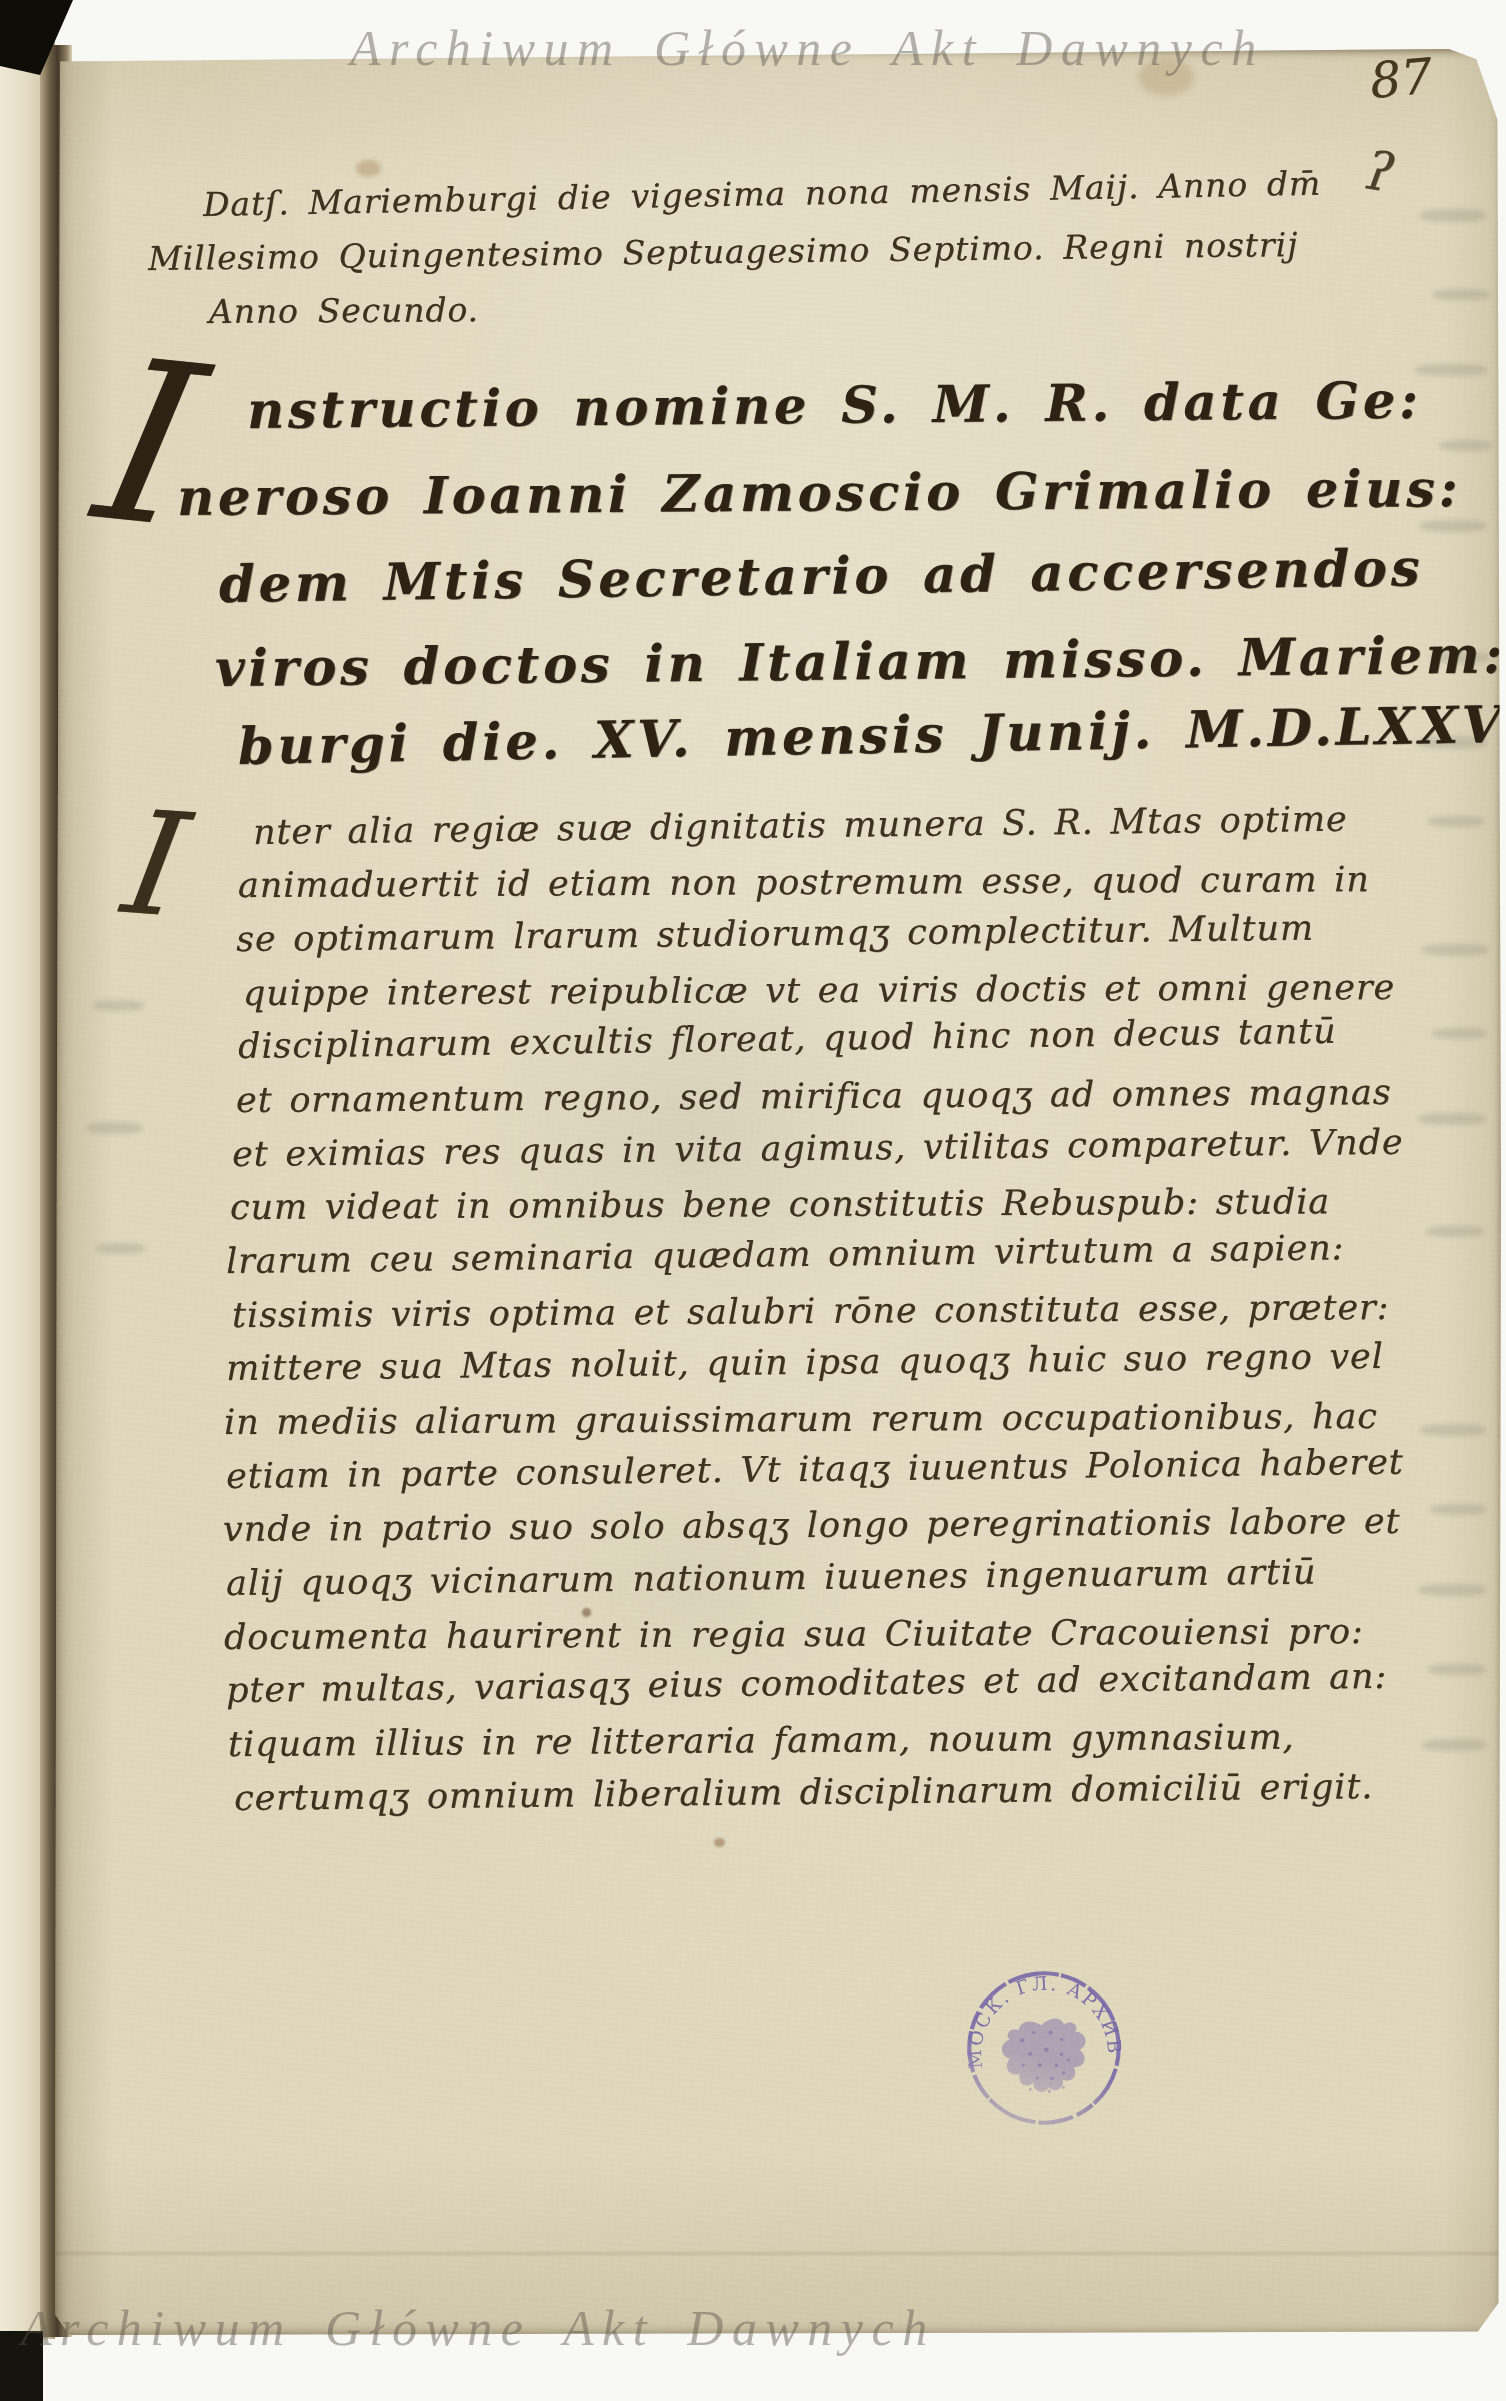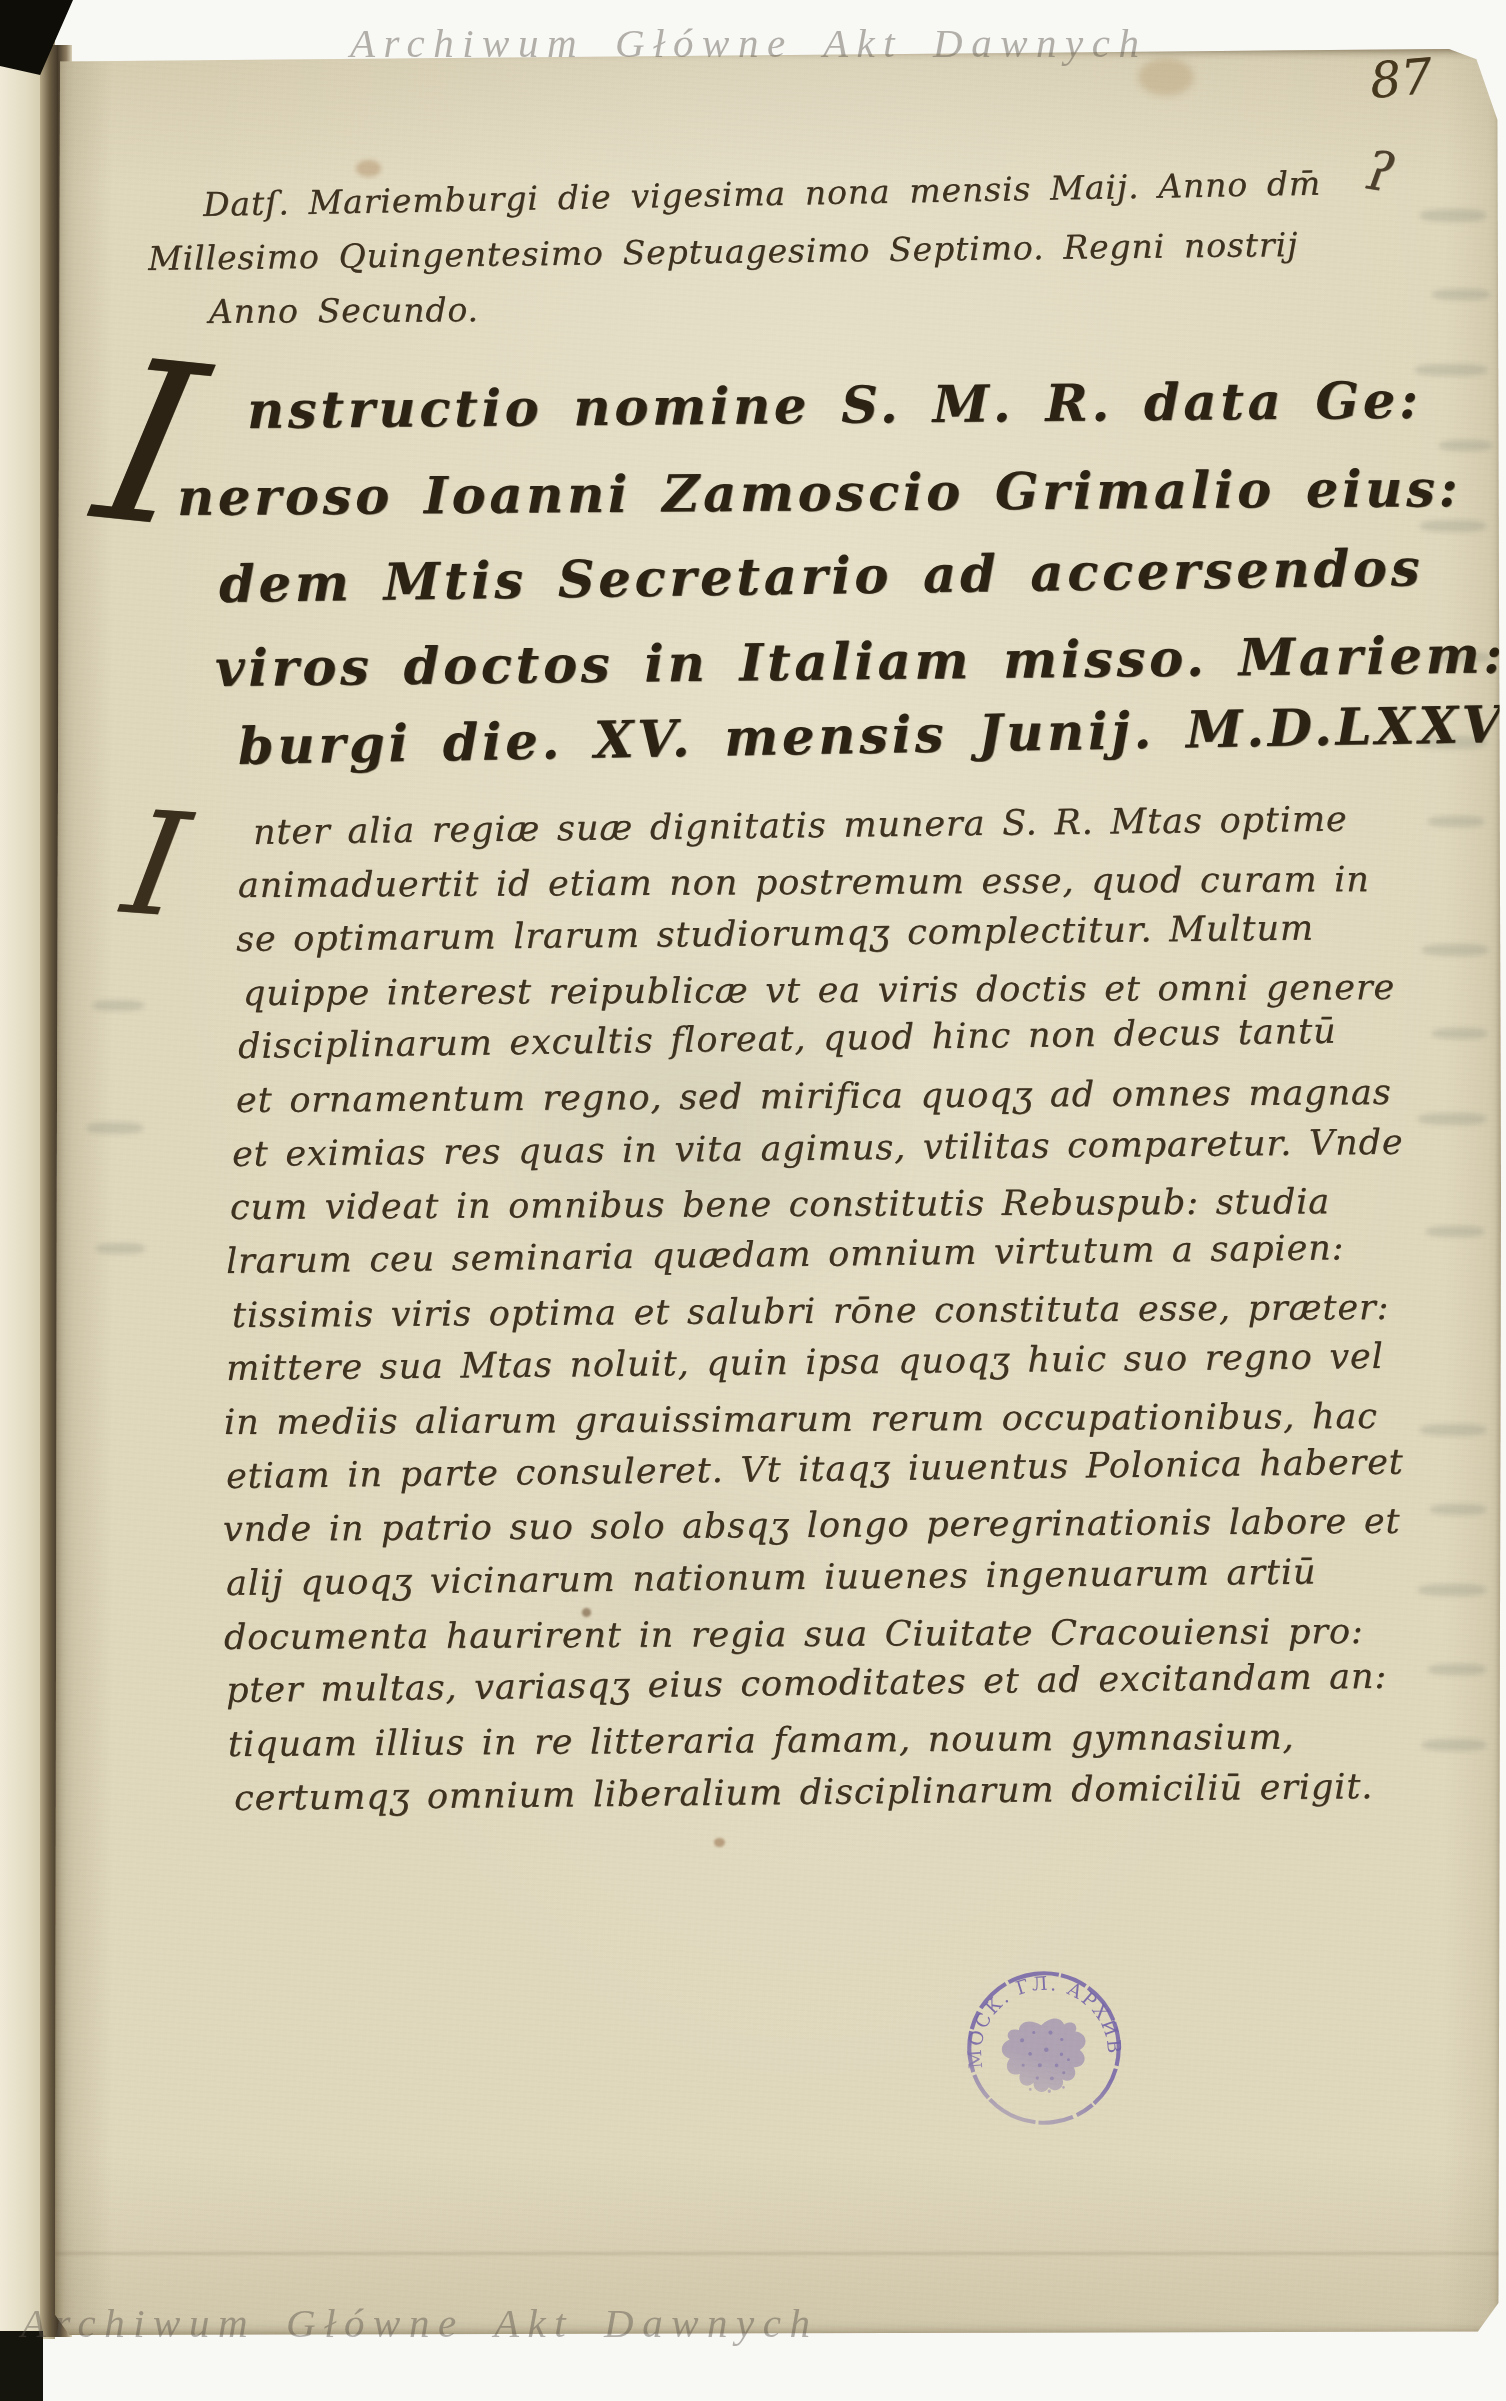--- a/index.html
+++ b/index.html
@@ -43,21 +43,21 @@
     box-shadow:
       inset 0 6.6px 8.5px -4.7px rgba(70,52,22,.5),
       inset 9.4px 0 15px -8.5px rgba(70,52,22,.55),
       inset -6.6px 0 10.4px -6.6px rgba(70,52,22,.38),
       inset 0 -8.5px 12.2px -7.5px rgba(70,52,22,.42);
   }
   
   .wm{
     position:absolute;z-index:40;pointer-events:none;
     font-family:"Liberation Serif","DejaVu Serif",serif;
-    font-style:italic;font-size:41px;letter-spacing:8.5px;word-spacing:11.3px;
+    font-style:italic;font-size:50px;letter-spacing:8.5px;word-spacing:11.3px;
     color:rgba(88,83,72,.44);white-space:nowrap;
   }
   .wm-top{left:350px;top:19px;}
   .wm-bottom{left:21px;top:2299px;}
   
   .ink{
     position:absolute;white-space:nowrap;font-style:italic;
     color:#3d311f;transform-origin:0 50%;
     text-shadow:0.4px 0.3px 0.5px rgba(52,40,20,.55);
   }

